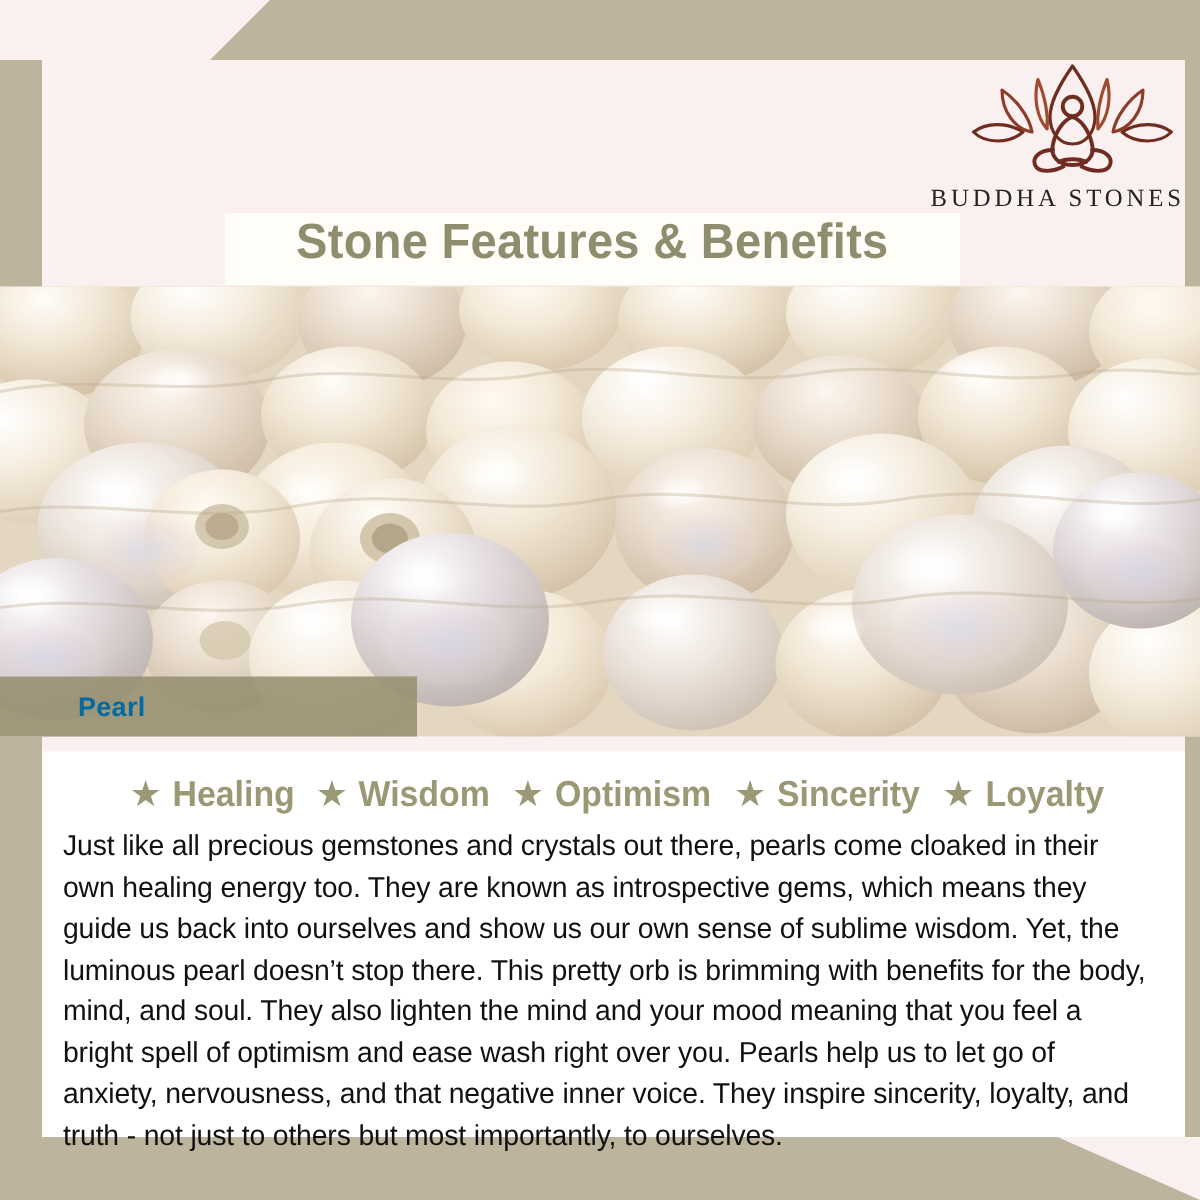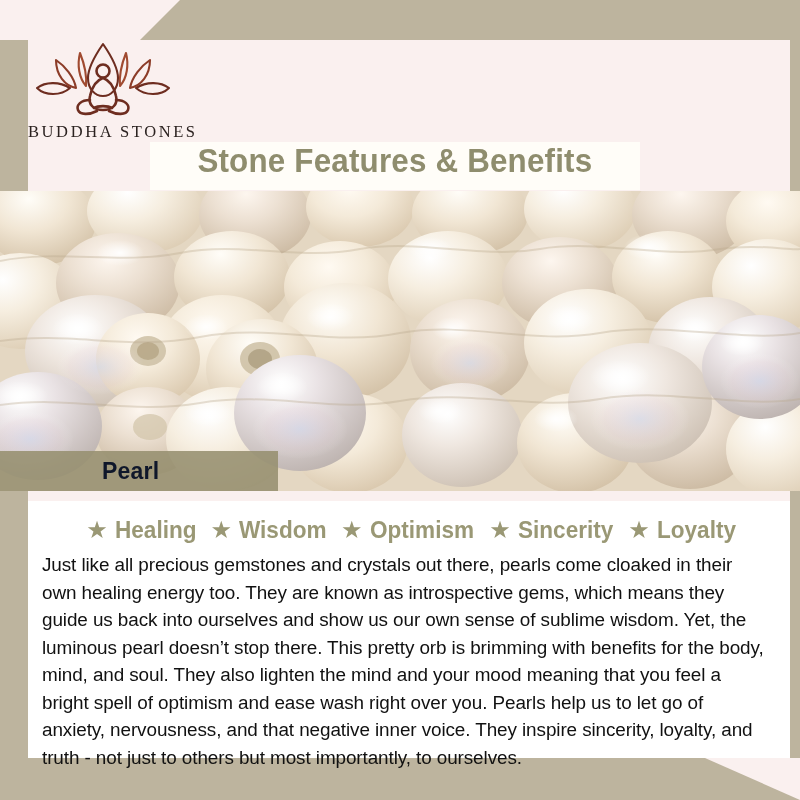--- a/index.html
+++ b/index.html
@@ -74,21 +74,21 @@
 
   
   .logo-wrap {
     position: absolute;
     top: 0;
     left: 0;
     right: 0;
     height: 108px;
     display: flex;
     flex-direction: column;
-    align-items: flex-start;
+    align-items: flex-end;
     justify-content: flex-start;
     z-index: 3;
   }
   .logo-mark {
     width: 150px;
     height: 80px;
     display: block;
   }
   .logo-word {
     font-family: "Liberation Serif", serif;
@@ -148,23 +148,23 @@
     width: 278px;
     height: 40px;
     background: rgba(150,143,112,0.88);
     display: flex;
     align-items: center;
     z-index: 4;
   }
   .caption-text {
     font-family: "Liberation Sans", sans-serif;
     font-weight: 700;
-    font-size: 23px;
-    color: #0f172a;
-    margin-left: 102px;
+    font-size: 18px;
+    color: #0369a1;
+    margin-left: 52px;
     letter-spacing: 0.2px;
   }
 
   
   .panel {
     position: absolute;
     top: 461px;
     left: 0;
     right: 0;
     bottom: 0;

